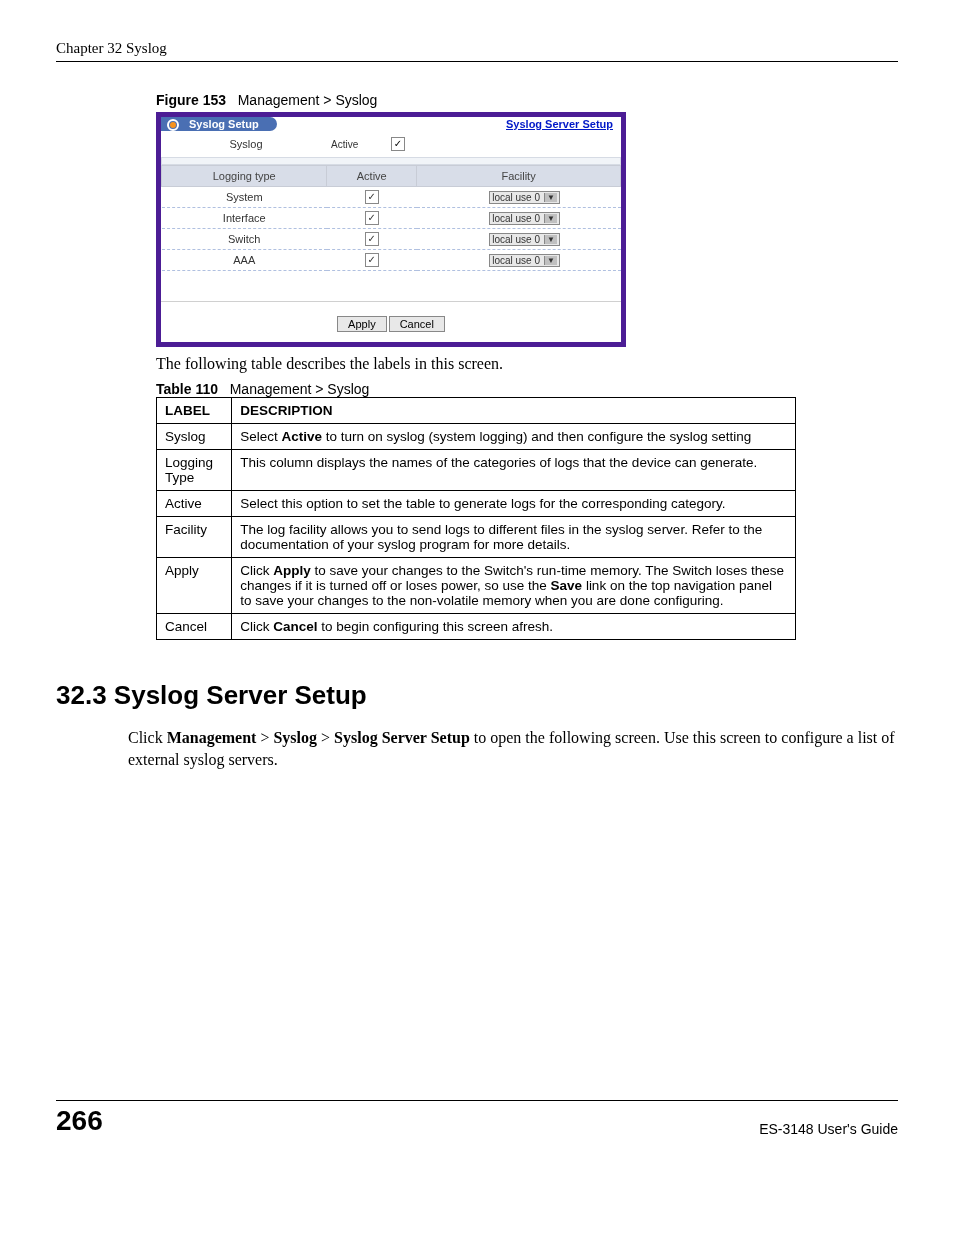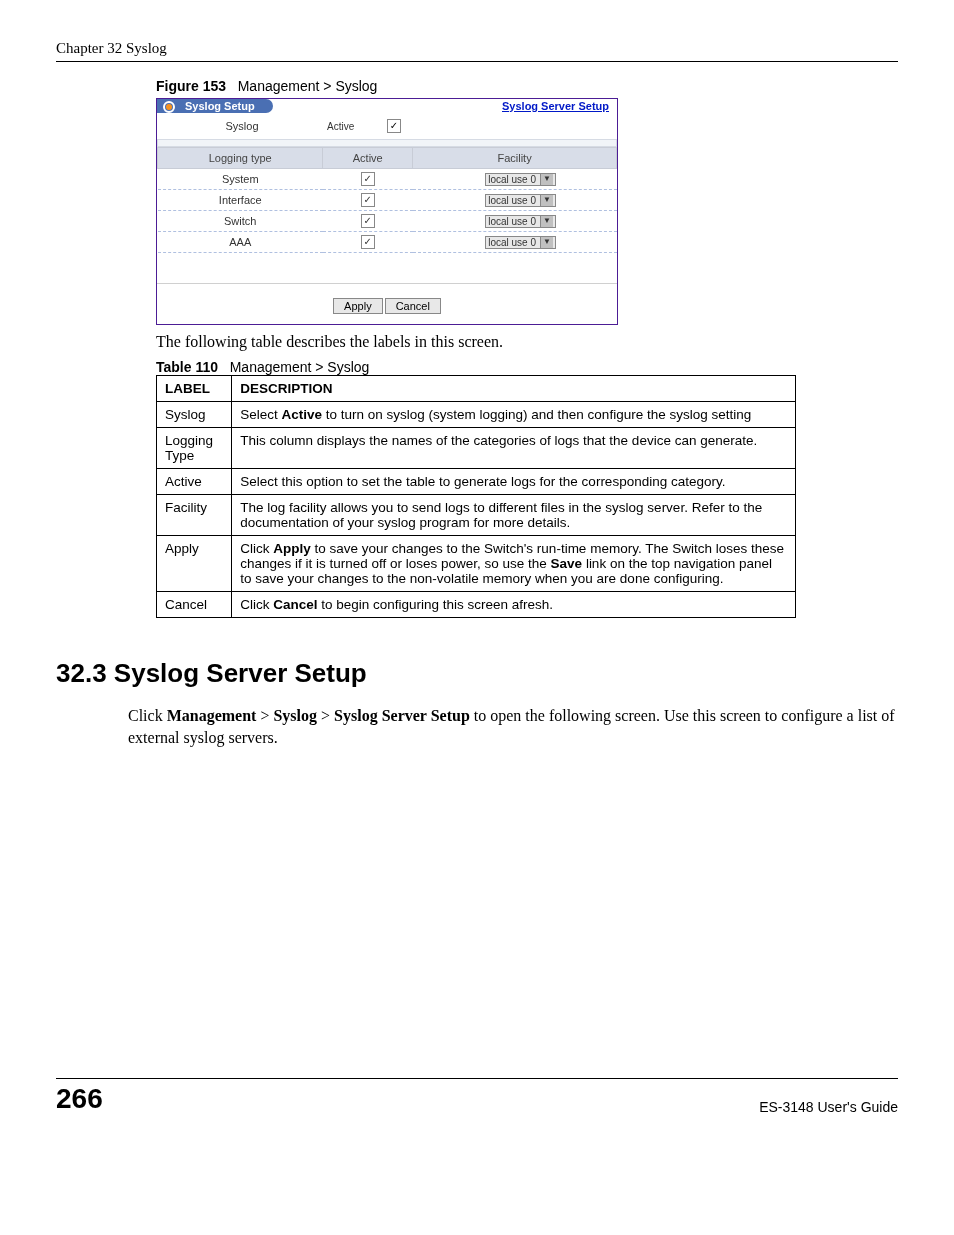--- a/index.html
+++ b/index.html
@@ -8,32 +8,32 @@
     margin: 0;
     padding: 40px 56px 30px 56px;
     width: 954px;
     box-sizing: border-box;
     color: #000;
   }
   .chapter-header {
     font-size: 15px;
     border-bottom: 1px solid #000;
     padding-bottom: 4px;
-    margin-bottom: 16px;
+    margin-bottom: 30px;
   }
   .figure-caption {
     font-family: Arial, Helvetica, sans-serif;
     font-size: 14px;
     margin-left: 100px;
     margin-bottom: 4px;
   }
   .figure-caption b { font-weight: bold; }
   .screenshot-wrap {
     margin-left: 100px;
-    border: 1px solid #4c1d95;
+    border: 5px solid #4c1d95;
     width: 460px;
     background: #fff;
     font-family: Arial, Helvetica, sans-serif;
   }
   .ss-topbar {
     display: flex;
     align-items: center;
     justify-content: space-between;
     padding: 0 8px 0 0;
   }
@@ -111,20 +111,21 @@
     padding: 3px;
     border-bottom: 1px dashed #b0c0e0;
     color: #333;
   }
   .ss-select {
     font-size: 10px;
     border: 1px solid #888;
     background: #e8e8e8;
     padding: 0 2px;
     display: inline-flex;
+    align-items: center;
     margin-left: 12px;
   }
   .ss-select .arrow {
     background: #c0c0c0;
     border-left: 1px solid #888;
     margin-left: 4px;
     padding: 0 2px;
     font-size: 8px;
   }
   .ss-footer {

